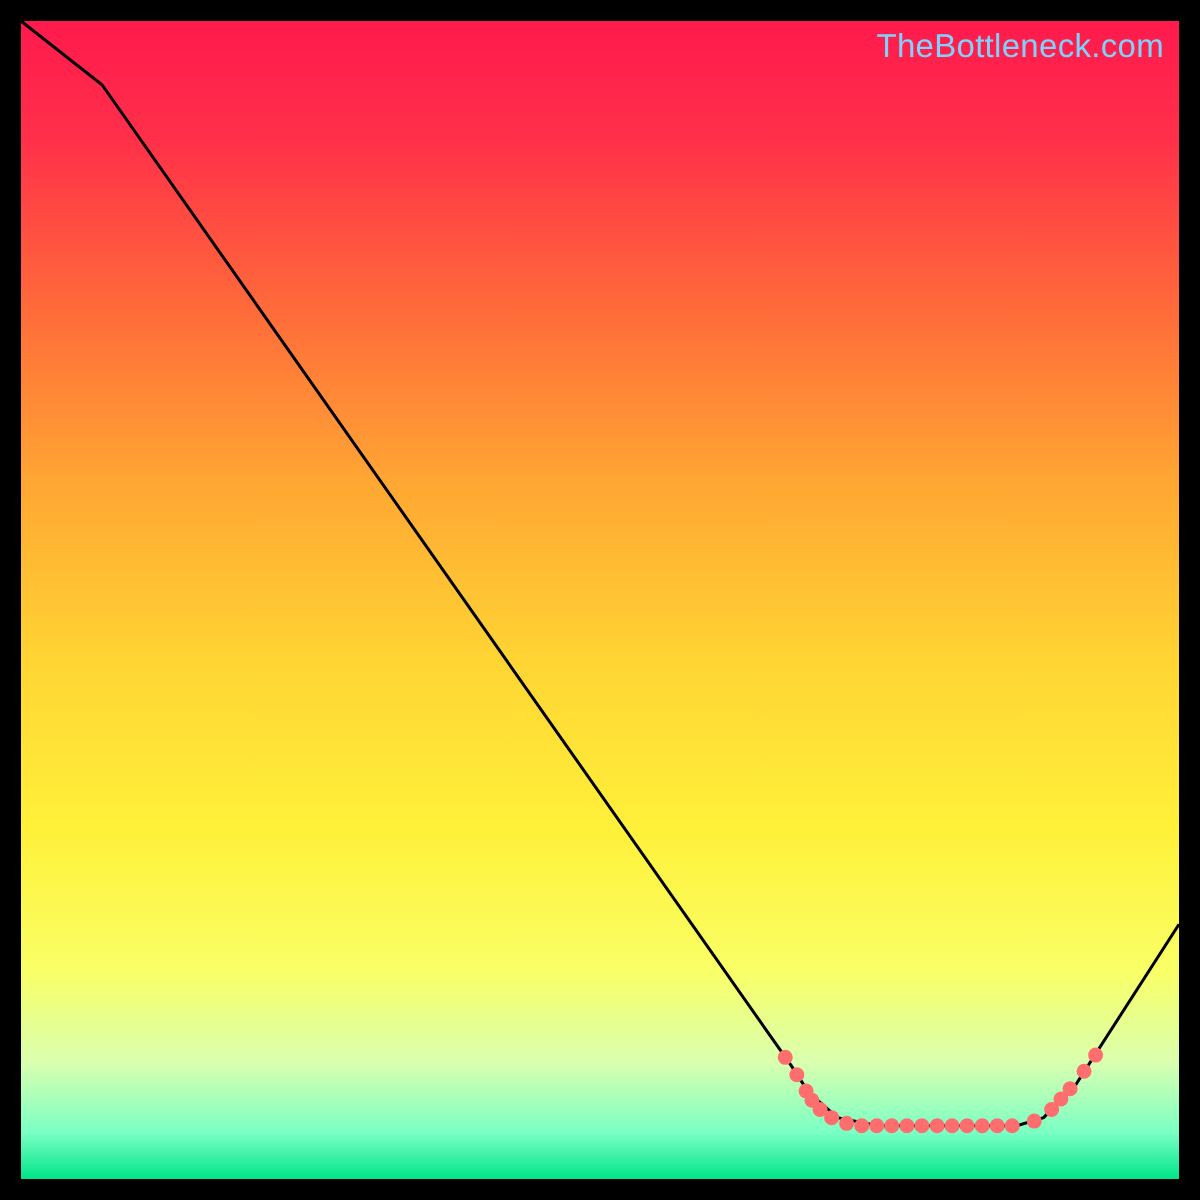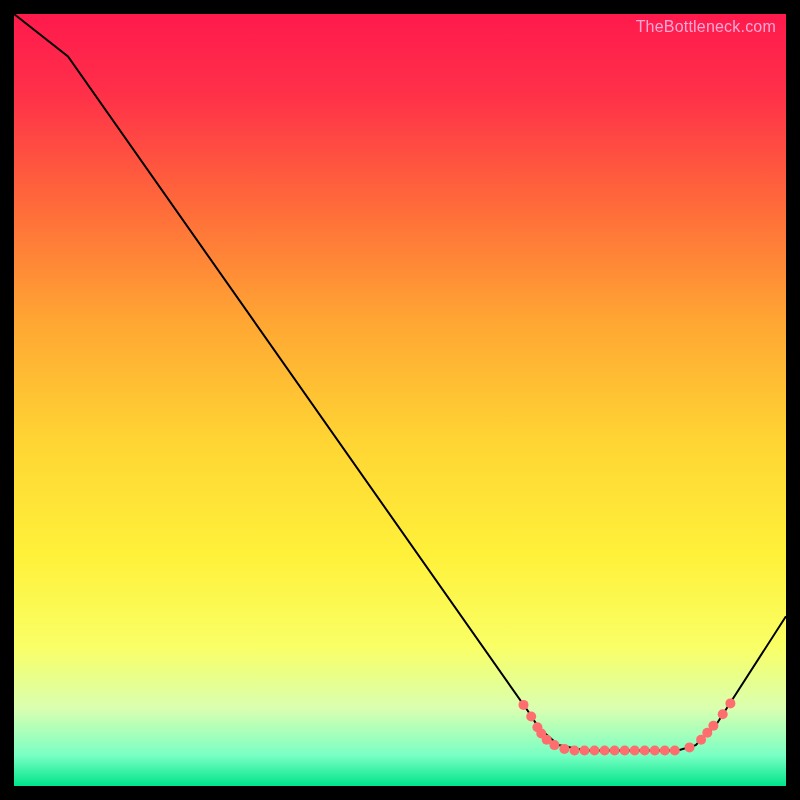--- a/index.html
+++ b/index.html
@@ -23,22 +23,22 @@
     position: absolute;
     left: 0;
     top: 0;
     width: 772px;
     height: 772px;
   }
   .watermark {
     position: absolute;
     top: 4px;
     right: 10px;
-    color: #f9a8d4;
-    font-size: 16px;
+    color: #7dd3fc;
+    font-size: 22px;
     font-weight: 500;
     letter-spacing: 0.2px;
     user-select: none;
   }
   svg { display: block; }
 </style>
 </head>
 <body>
 
 <div class="frame">

